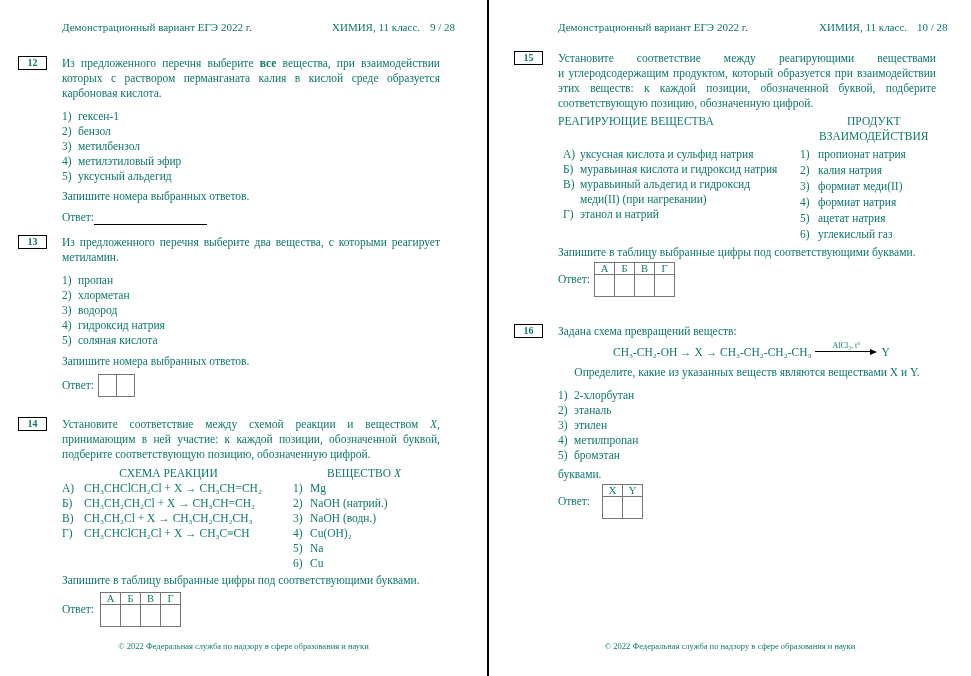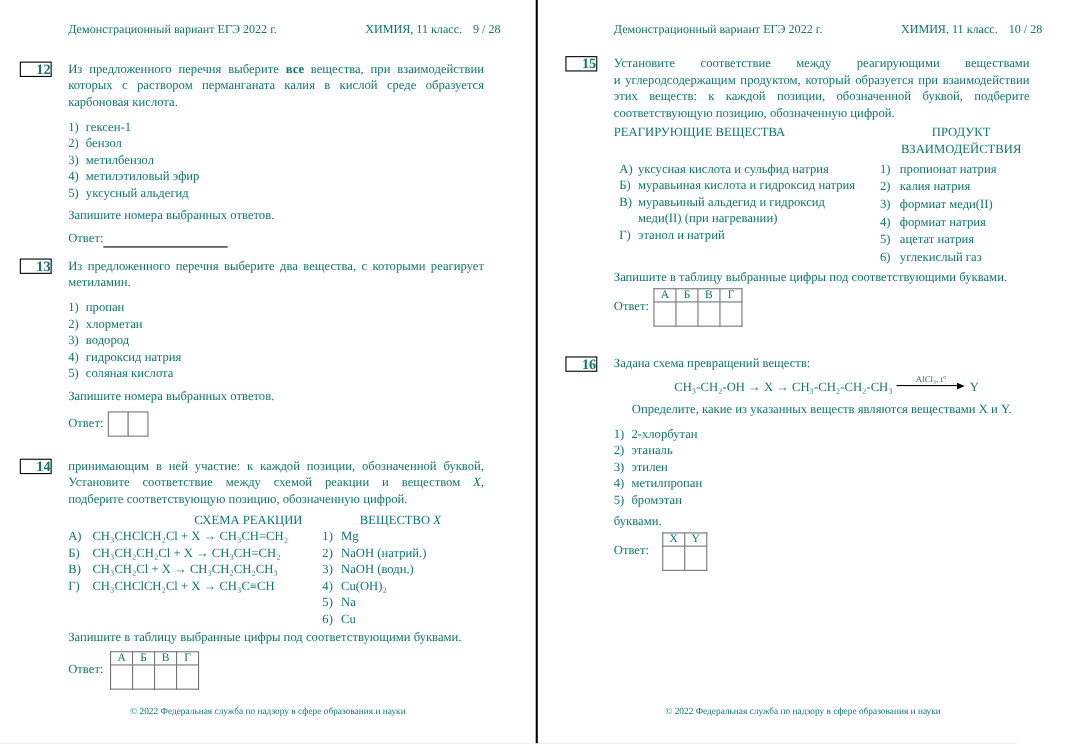--- a/index.html
+++ b/index.html
@@ -16,21 +16,21 @@
   .hdr-page{margin-left:10px;}
 
   .q{position:absolute;width:378px;font-size:11.5px;line-height:15px;}
   #q12{left:62px;top:56px;}
   #q13{left:62px;top:235px;}
   #q14{left:62px;top:417px;}
   #q15{left:69px;top:51px;}
   #q16{left:69px;top:324px;}
 
   .qnum{position:absolute;left:-44px;top:0;width:27px;height:12px;border:1px solid #000;
-        text-align:right;font-weight:bold;font-size:13px;line-height:12px;}
+        text-align:center;font-weight:bold;font-size:10px;line-height:12px;}
 
   .line{text-align:justify;text-align-last:justify;}
   .line-last{text-align:left;text-align-last:left;}
 
   .opts{margin-top:8px;}
   .opt{display:flex;}
   .opt-n{flex:0 0 16px;}
 
   .instr{margin-top:5px;}
   .instr13{margin-top:6px;}
@@ -49,21 +49,21 @@
   .ansrow{display:flex;align-items:flex-start;}
   .ansrow14{margin-top:4px;} .ansrow15{margin-top:2px;} .ansrow16{margin-top:2px;}
   .ans-label{margin-top:10px;}
   .ml6{margin-left:6px;} .ml4{margin-left:4px;} .ml12{margin-left:12px;}
   .anst{border-collapse:collapse;}
   .anst td{border:1px solid #757575;width:19px;min-width:19px;padding:0;text-align:center;}
   .anst-h td{height:11px;line-height:11px;font-size:10.5px;}
   .anst-b td{height:21px;}
 
   .mhdr{display:flex;margin-top:4px;}
-  .mh-left{width:213px;text-align:right;}
+  .mh-left{width:213px;text-align:center;}
   .mh-right{width:134px;margin-left:22px;text-align:center;}
   .match{display:flex;margin-top:0;}
   .mcol-left{width:231px;}
   .mcol-right{flex:1;}
   .mrow{display:flex;}
   .mrow-n{flex:0 0 22px;}
   .srow{display:flex;}
   .srow-n{flex:0 0 17px;}
 
   .q15hdr{display:flex;margin-top:3px;}
@@ -168,25 +168,25 @@
         <span>Ответ:</span>
         <span class="cells">
             <span class="cell"></span>
             <span class="cell"></span>
           </span>
       </div>
     </div>
 
     <div class="q" id="q14">
       <div class="qnum">14</div>
-      <div class="line">принимающим в ней участие: к каждой позиции, обозначенной буквой,</div>
       <div class="line">
         <span>Установите соответствие между схемой реакции и веществом</span>
         <i>X,</i>
       </div>
+      <div class="line">принимающим в ней участие: к каждой позиции, обозначенной буквой,</div>
       <div class="line-last">подберите соответствующую позицию, обозначенную цифрой.</div>
       <div class="mhdr">
         <div class="mh-left">СХЕМА РЕАКЦИИ</div>
         <div class="mh-right">
           <span>ВЕЩЕСТВО</span>
           <i>X</i>
         </div>
       </div>
       <div class="match">
         <div class="mcol-left">

